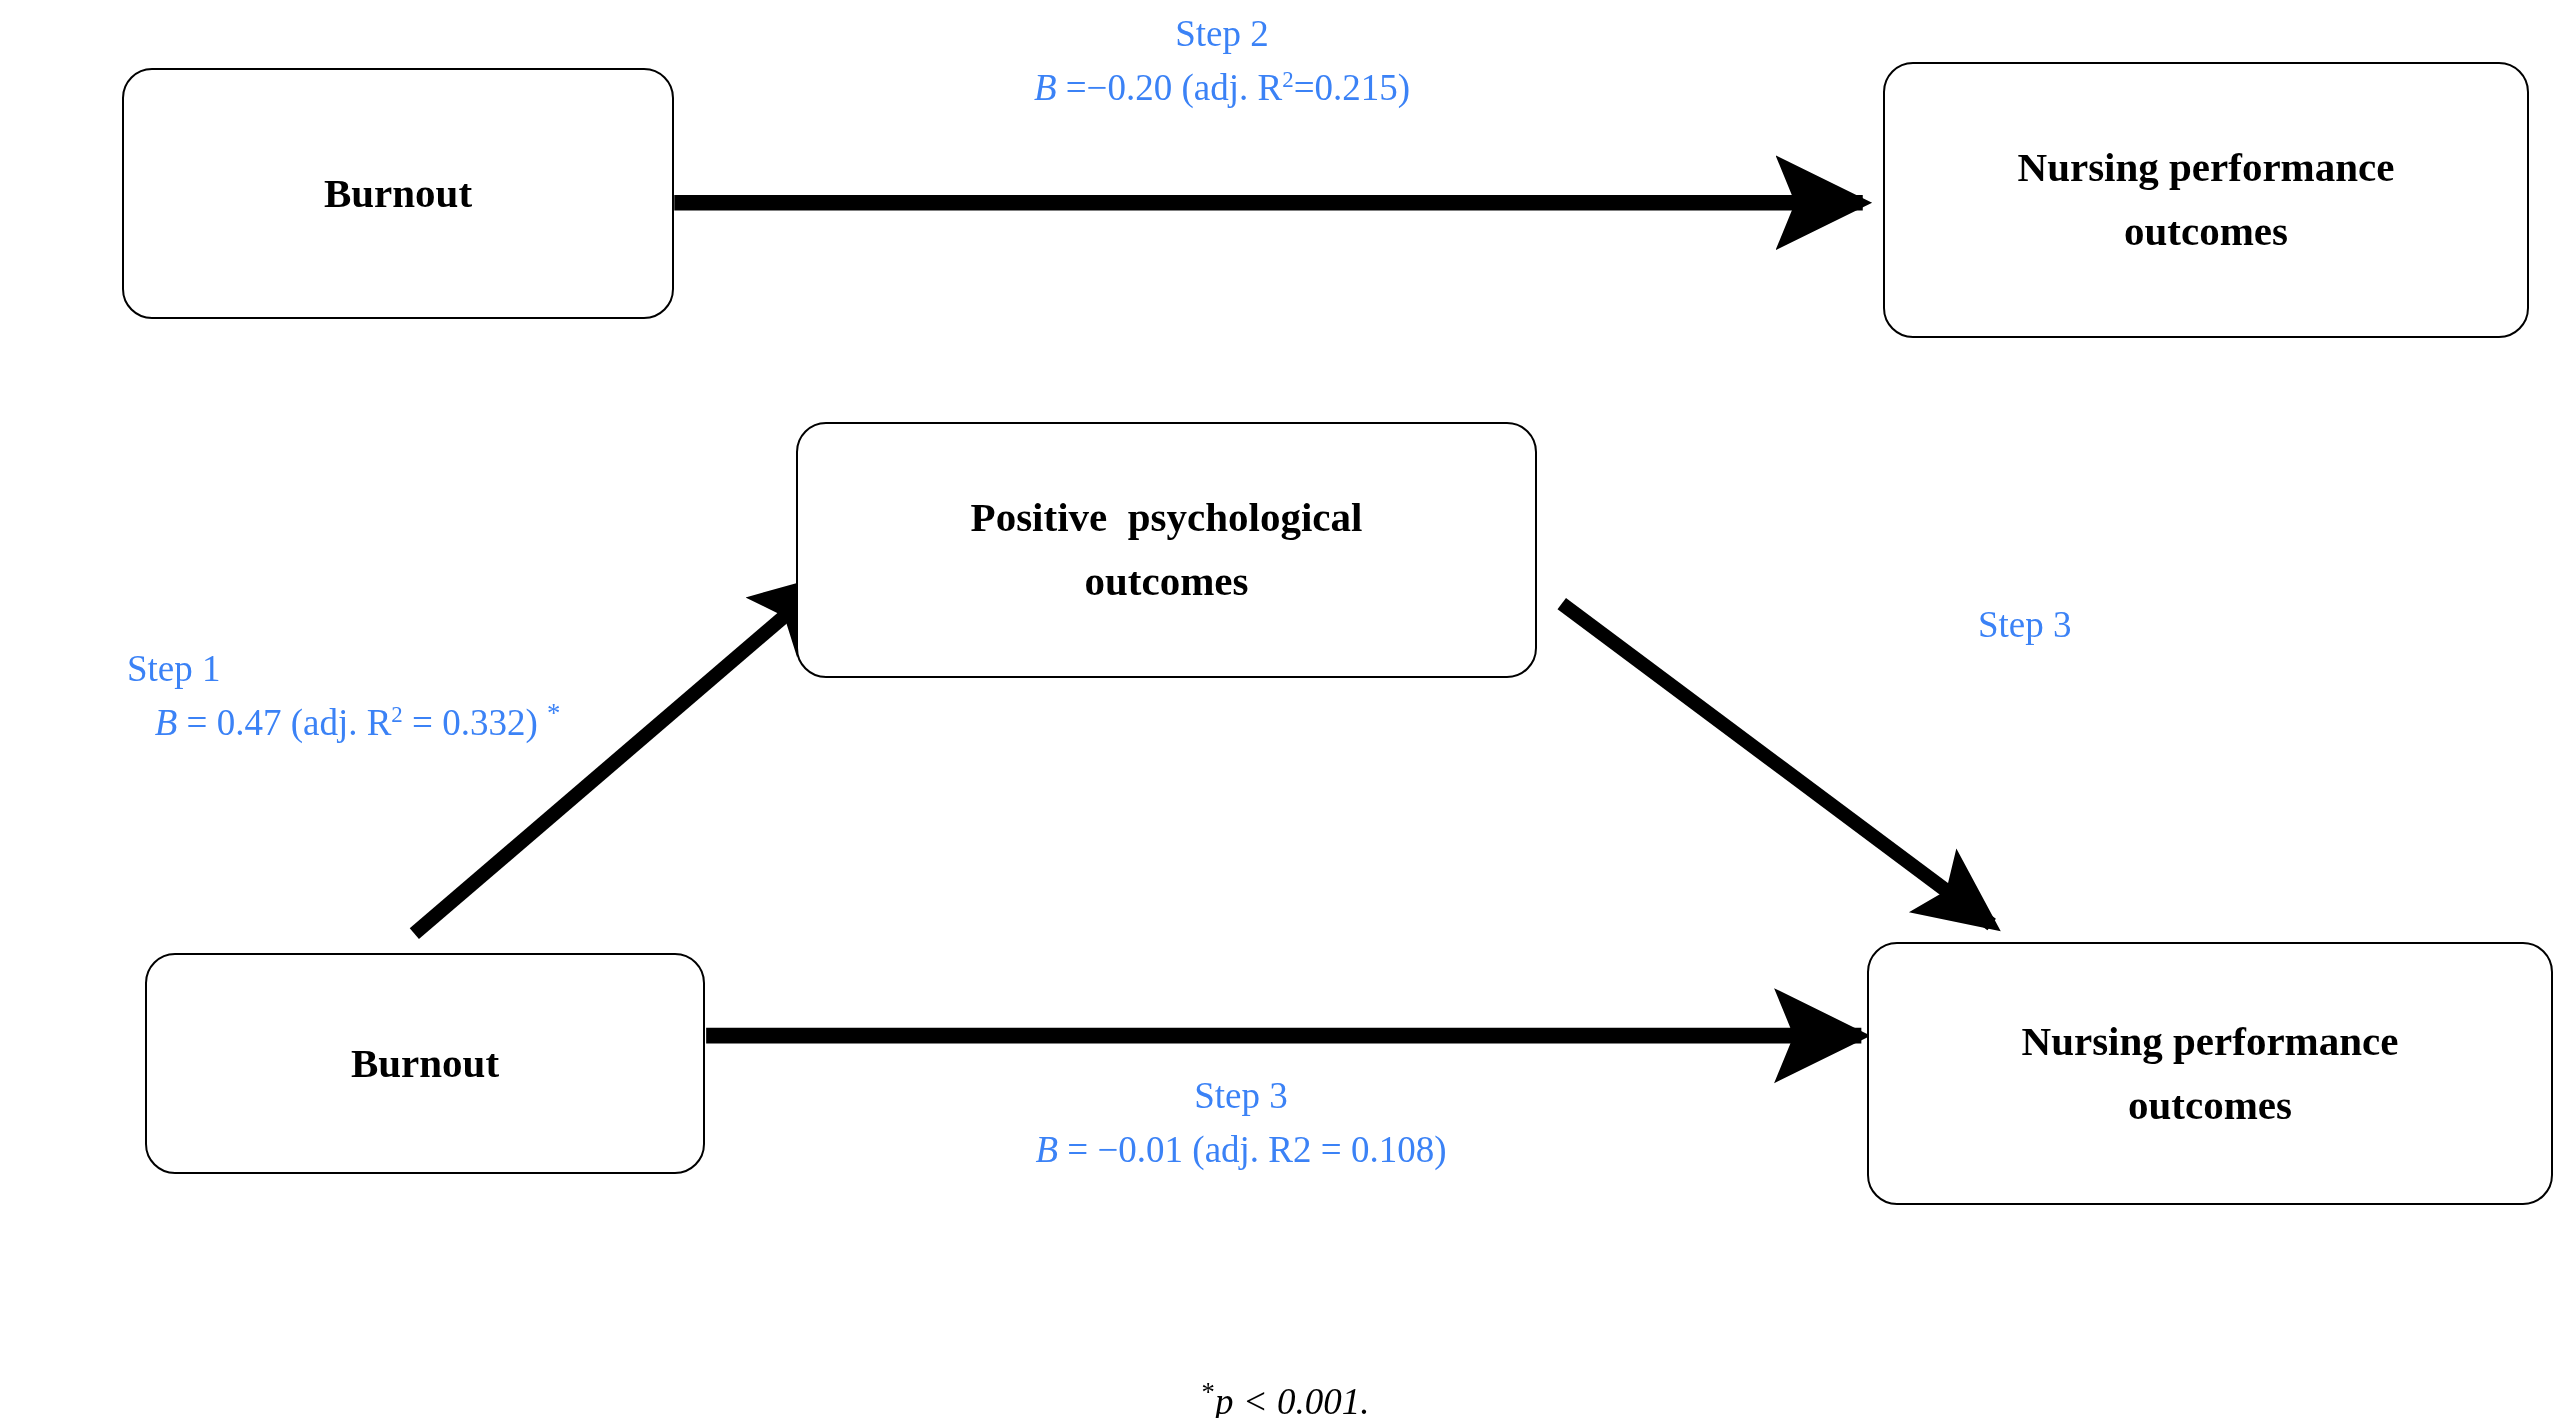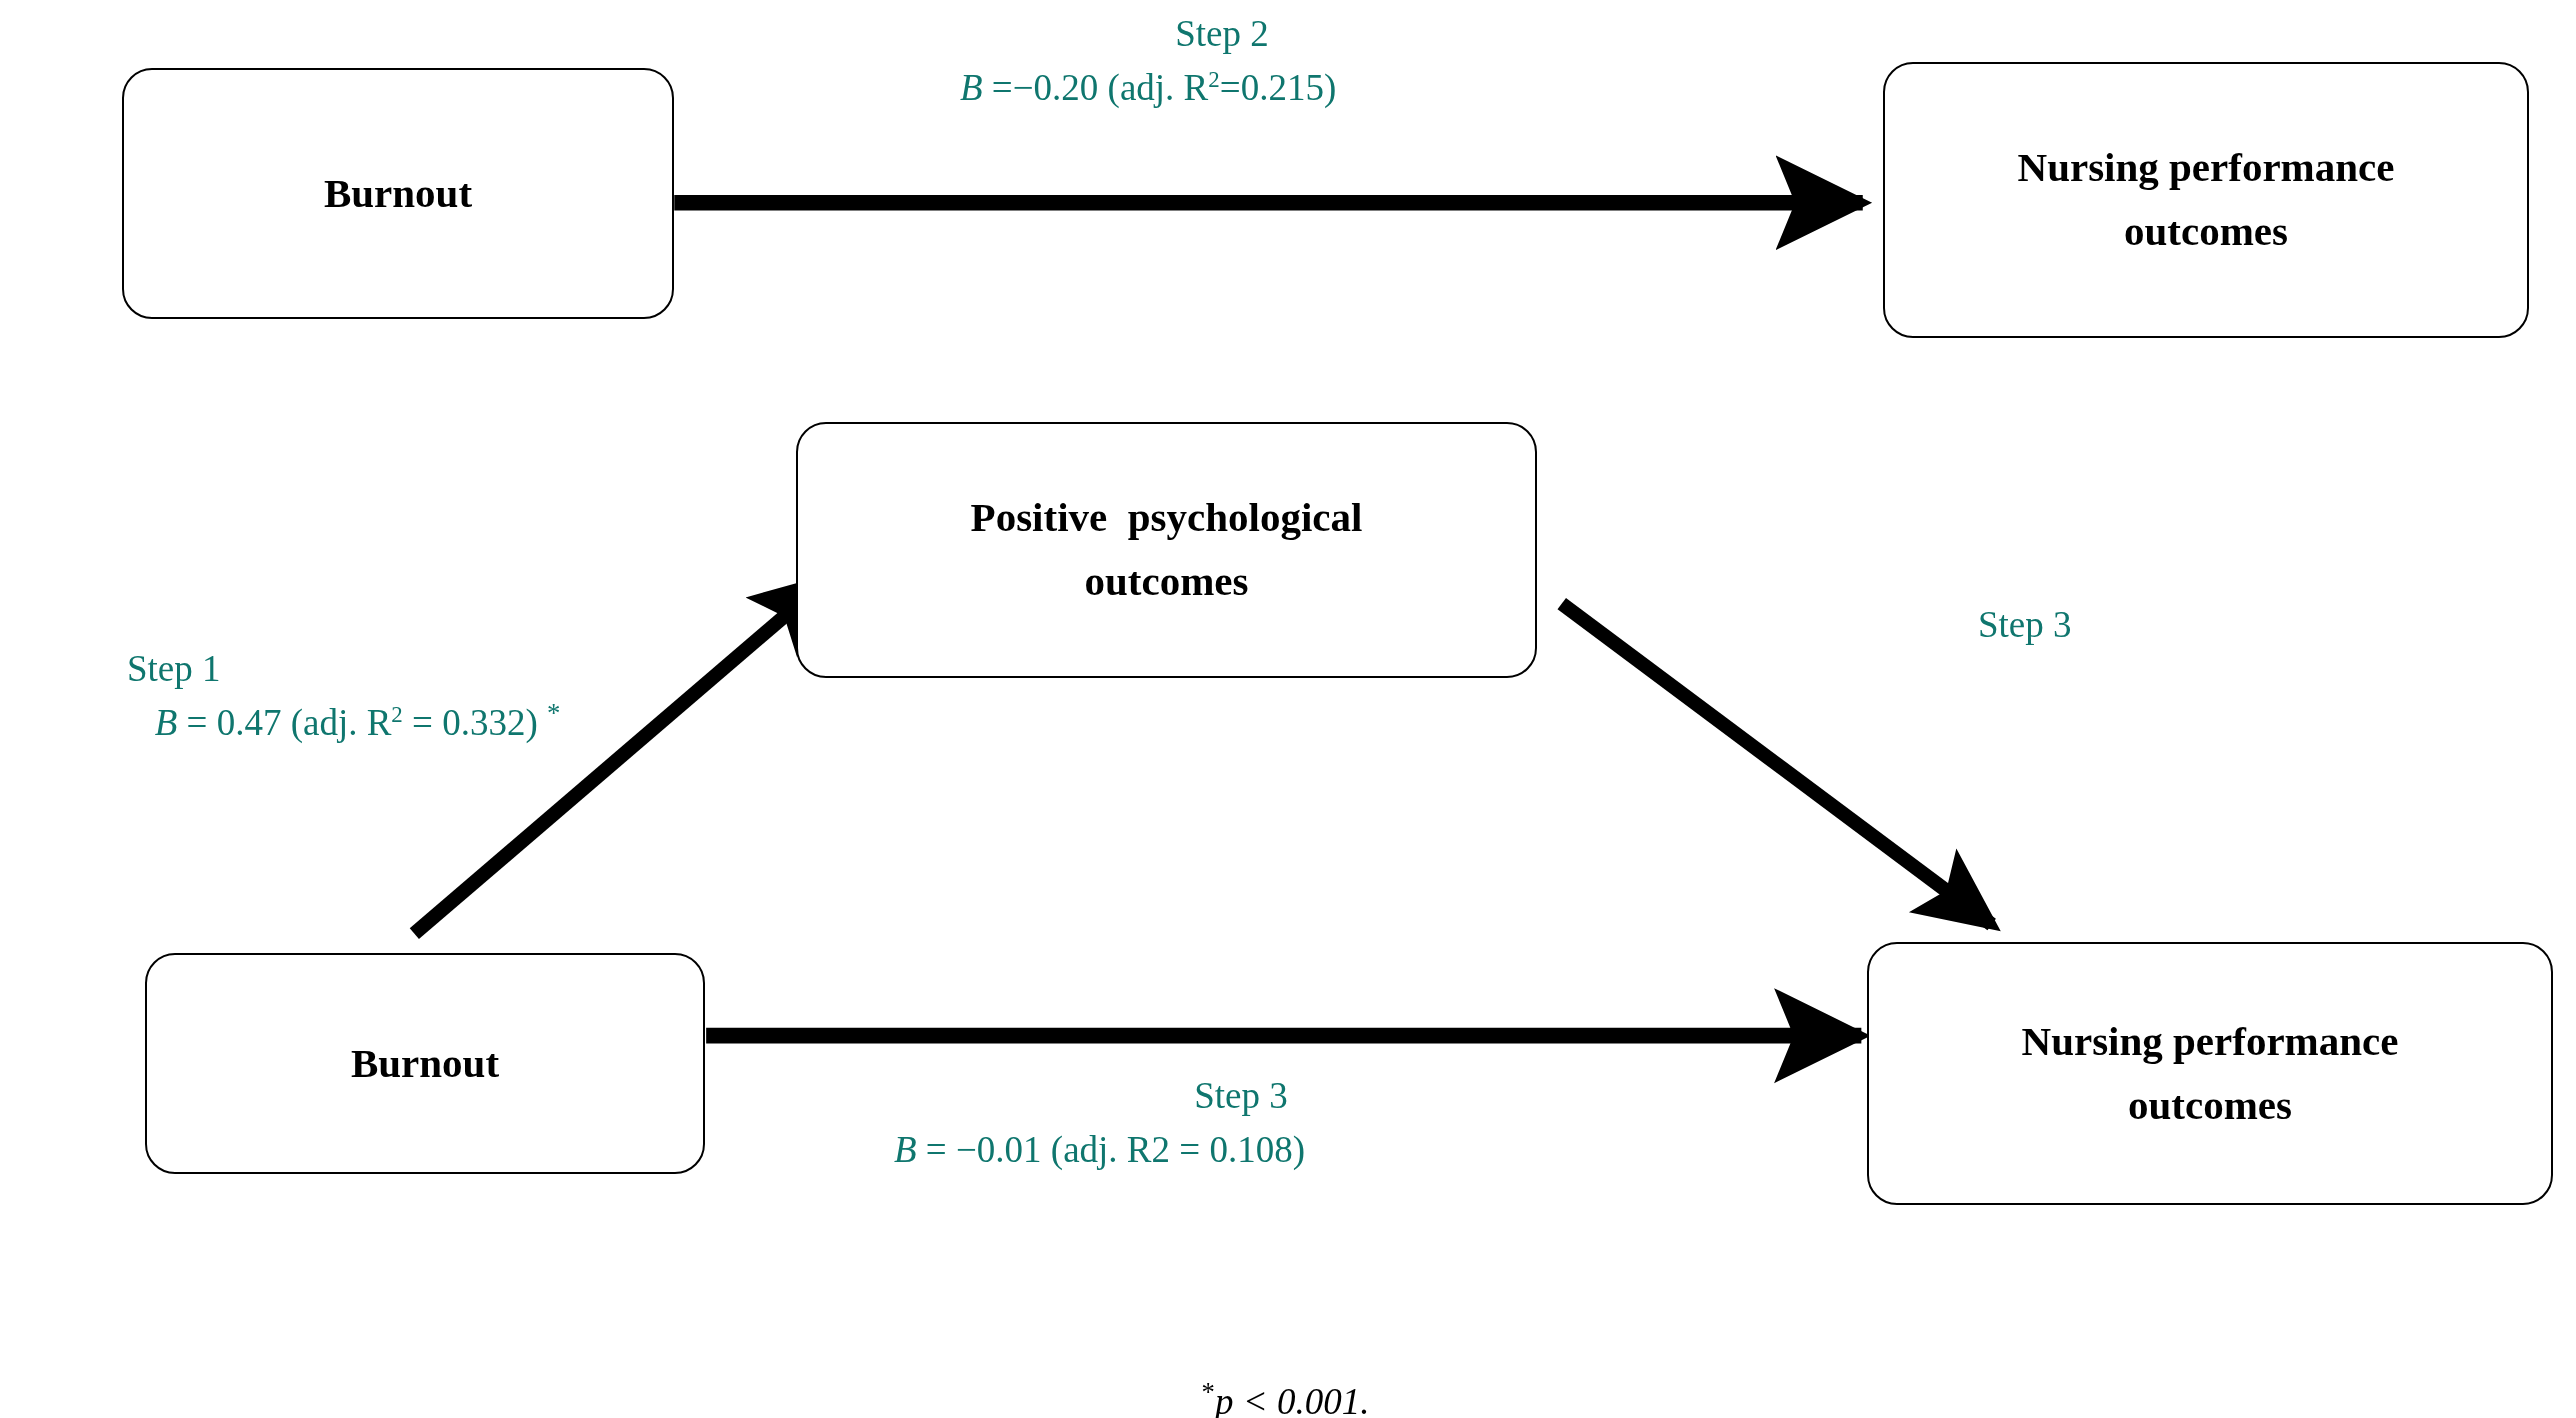--- a/index.html
+++ b/index.html
@@ -28,24 +28,24 @@
     box-sizing:border-box;
     padding:0 18.4px;
   }
   .node .line{display:block;white-space:pre;}
 
   .lbl{
     position:absolute;
     font-size:37px;
     line-height:1.45;
     white-space:nowrap;
-    color:#0f766e;
+    color:#3b82f6;
   }
   .lbl .step{display:block;text-align:center;}
-  .lbl .eq{display:block;text-align:left;}
+  .lbl .eq{display:block;text-align:center;}
   .lbl.left-eq .eq{text-align:center;}
   .lbl.left-eq .step{text-align:left;padding-left:120px;}
   .lbl.right-eq .step{text-align:left;padding-left:152px;}
   .lbl i{font-style:italic;}
   sup{font-size:0.62em;vertical-align:super;line-height:0;}
   .ast{font-size:0.72em;vertical-align:super;line-height:0;}
 
   .footnote{
     position:absolute;
     font-size:37px;

